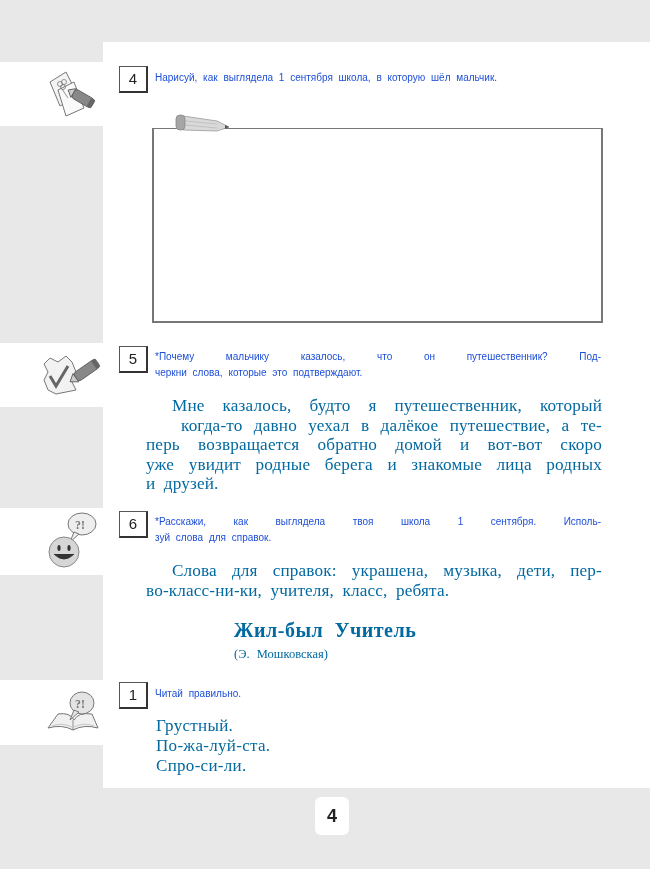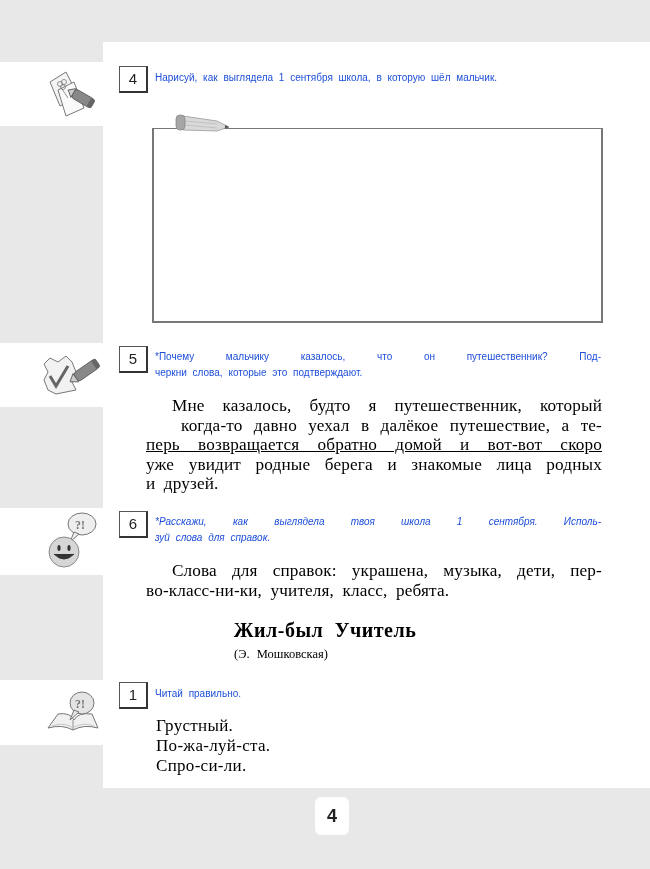--- a/index.html
+++ b/index.html
@@ -21,21 +21,21 @@
     position:absolute; width:26px; height:24px;
     border:1px solid #555; border-right:2px solid #333; border-bottom:2px solid #333;
     background:#fff; font-size:15px; text-align:center; line-height:24px; color:#222;
     box-sizing:content-box;
   }
   .task-text {
     position:absolute; font-size:10px; line-height:16px; color:#1d4ed8;
     text-align:justify; word-spacing:3px;
   }
   .serif {
-    font-family:"Liberation Serif", serif; color:#000000;
+    font-family:"Liberation Serif", serif; color:#0369a1;
   }
   .para {
     position:absolute; font-size:17.2px; line-height:19.5px;
     text-align:justify; text-align-last:left; word-spacing:4px; letter-spacing:0.15px;
   }
   .draw-box {
     position:absolute; left:152px; top:128px; width:447px; height:192px;
     border:2px solid #777; border-top-width:1.5px; background:#fff;
   }
   .title {
@@ -105,38 +105,38 @@
   </svg>
 </div>
 <div class="num-box" style="left:119px;top:346px;">5</div>
 <div class="task-text" style="left:155px;top:349px;width:446px;">
   <div style="text-align:justify;text-align-last:justify;">*Почему мальчику казалось, что он путешественник? Под-</div>
   <div>черкни слова, которые это подтверждают.</div>
 </div>
 <div class="para serif" style="left:146px;top:396px;width:456px;">
   <div style="text-align-last:justify;padding-left:26px;">Мне казалось, будто я путешественник, который</div>
   <div style="text-align-last:justify;margin-left:35px;">когда-то давно уехал в далёкое путешествие, а те-</div>
-  <div style="text-align-last:justify;text-decoration:underline;">перь возвращается обратно домой и вот-вот скоро</div>
+  <div style="text-align-last:justify;">перь возвращается обратно домой и вот-вот скоро</div>
   <div style="text-align-last:justify;">уже увидит родные берега и знакомые лица родных</div>
   <div>и друзей.</div>
 </div>
 
 <div class="icon" style="left:46px;top:510px;width:56px;height:60px;">
   <svg width="56" height="60" viewBox="0 0 56 60">
     <ellipse cx="36" cy="14" rx="14" ry="11" fill="#eee" stroke="#777" stroke-width="1"></ellipse>
     <polygon points="28,22 24,32 33,24" fill="#eee" stroke="#777" stroke-width="1"></polygon>
     <text x="29" y="19" font-size="12" font-family="Liberation Serif, serif" font-weight="bold" fill="#777">?!</text>
     <circle cx="18" cy="42" r="15" fill="#d6d6d6" stroke="#888" stroke-width="1"></circle>
     <ellipse cx="13" cy="38" rx="1.6" ry="3" fill="#333"></ellipse>
     <ellipse cx="23" cy="38" rx="1.6" ry="3" fill="#333"></ellipse>
     <path d="M8 44 Q18 54 28 44" fill="#333" stroke="#333" stroke-width="1"></path>
   </svg>
 </div>
 <div class="num-box" style="left:119px;top:511px;">6</div>
-<div class="task-text" style="left:155px;top:514px;width:446px;font-style:italic;">
+<div class="task-text" style="left:155px;top:514px;width:446px;">
   <div style="text-align-last:justify;">*Расскажи, как выглядела твоя школа 1 сентября. Исполь-</div>
   <div>зуй слова для справок.</div>
 </div>
 <div class="para serif" style="left:146px;top:561px;width:456px;">
   <div style="text-align-last:justify;padding-left:26px;">Слова для справок: украшена, музыка, дети, пер-</div>
   <div>во-класс-ни-ки, учителя, класс, ребята.</div>
 </div>
 
 <div class="title serif">Жил-был Учитель</div>
 <div class="subtitle serif">(Э. Мошковская)</div>

